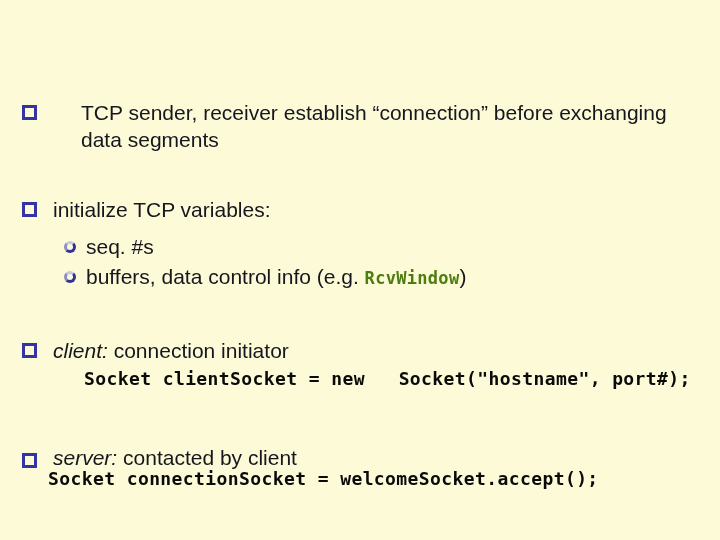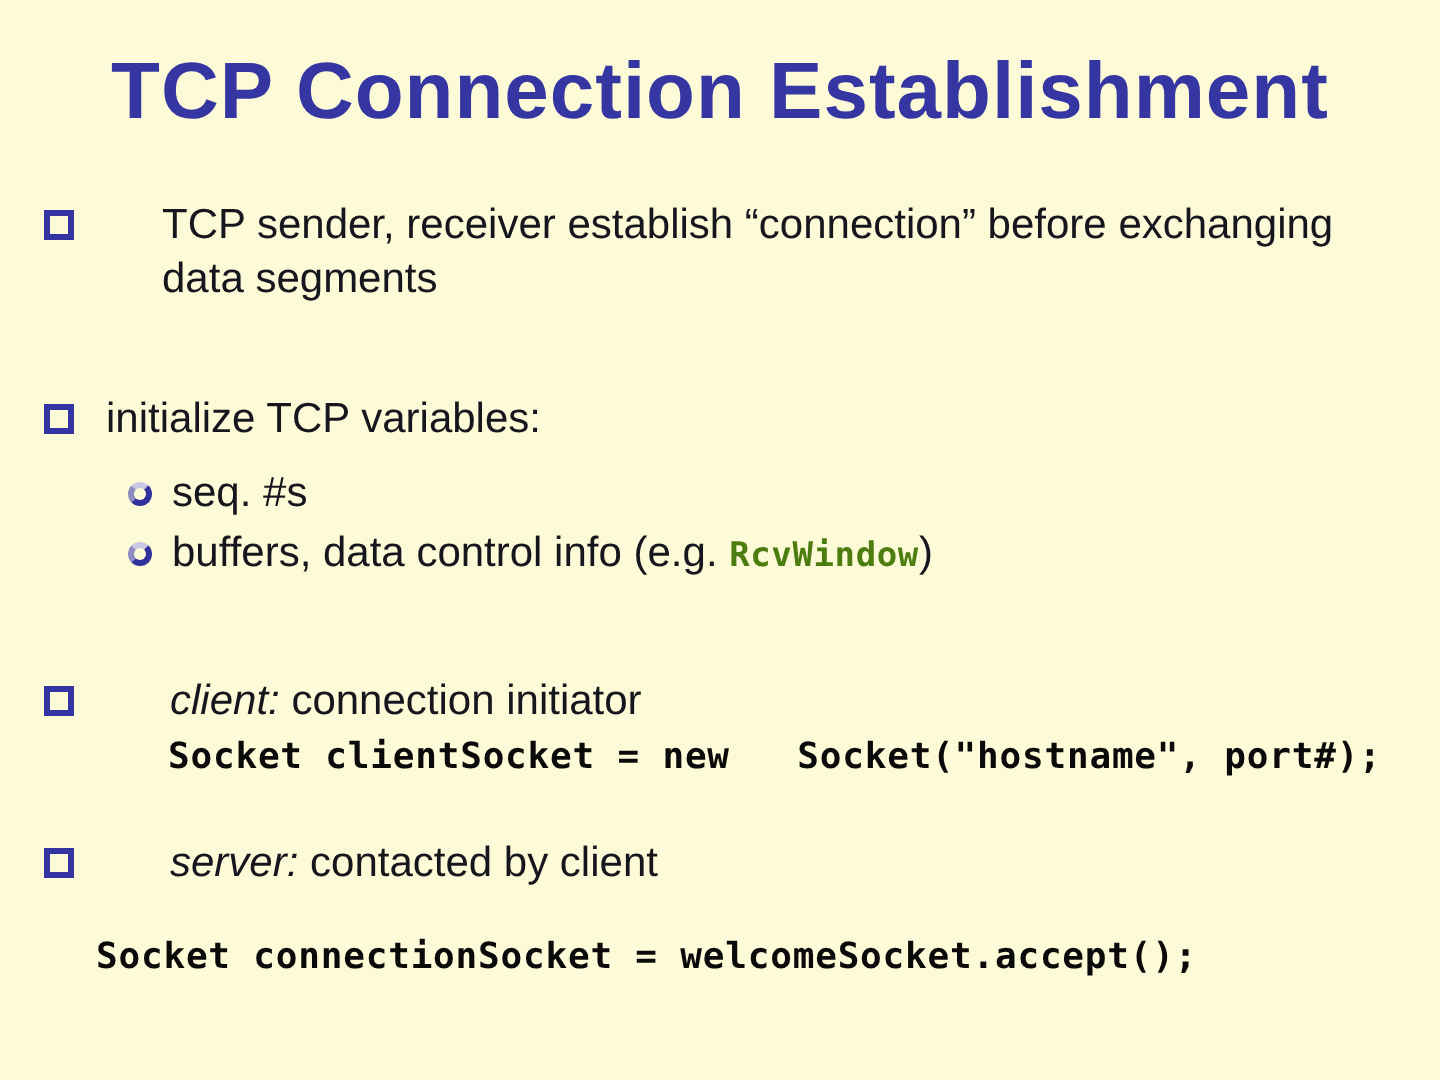--- a/index.html
+++ b/index.html
@@ -48,21 +48,21 @@
     border-radius: 50%;
     margin-top: 8px;
     margin-right: 10px;
   }
   .body-text {
     font-size: 21px;
     line-height: 27px;
     color: #16161E;
   }
   .wrap-610 { width: 610px; margin-left: 28px; }
-  .term { font-style: italic; margin-left: 32px; }
+  .term { font-style: italic; }
   .mono-inline {
     font-family: "DejaVu Sans Mono", monospace;
     font-weight: bold;
     font-size: 17px;
     letter-spacing: 0.3px;
     color: #4d7c0f;
   }
   .code-line {
     position: absolute;
     left: 48px;
@@ -73,21 +73,20 @@
     letter-spacing: 0.4px;
     color: #0A0A0A;
     white-space: pre;
   }
 </style>
 </head>
 <body>
 
 <div class="slide">
 
-  <div class="title">TCP Connection Establishment</div>
 
   <div class="bullet-row" style="left:22px; top:99px;">
     <span class="sq-bullet"></span>
     <div class="body-text wrap-610">TCP sender, receiver establish “connection” before exchanging data segments</div>
   </div>
 
   <div class="bullet-row" style="left:64px; top:233px;">
     <span class="dot-bullet"></span>
     <div class="body-text">seq. #s</div>
   </div>
@@ -102,20 +101,20 @@
     <div class="body-text"><span>buffers, data control info (e.g. </span><span class="mono-inline">RcvWindow</span><span>)</span></div>
   </div>
 
   <div class="bullet-row" style="left:22px; top:337px;">
     <span class="sq-bullet"></span>
     <div class="body-text"><span class="term">client:</span><span> connection initiator</span></div>
   </div>
 
   <div class="code-line" style="top:368px;margin-left:36px;">Socket clientSocket = new   Socket("hostname", port#);</div>
 
-  <div class="bullet-row" style="left:22px; top:418px;">
+  <div class="bullet-row" style="left:22px; top:444px;align-items:center;">
     <span class="sq-bullet"></span>
     <div class="body-text"><span class="term">server:</span><span> contacted by client</span></div>
   </div>
 
   <div class="code-line" style="top:468px;">Socket connectionSocket = welcomeSocket.accept();</div>
 
 </div>
 
 </body></html>

